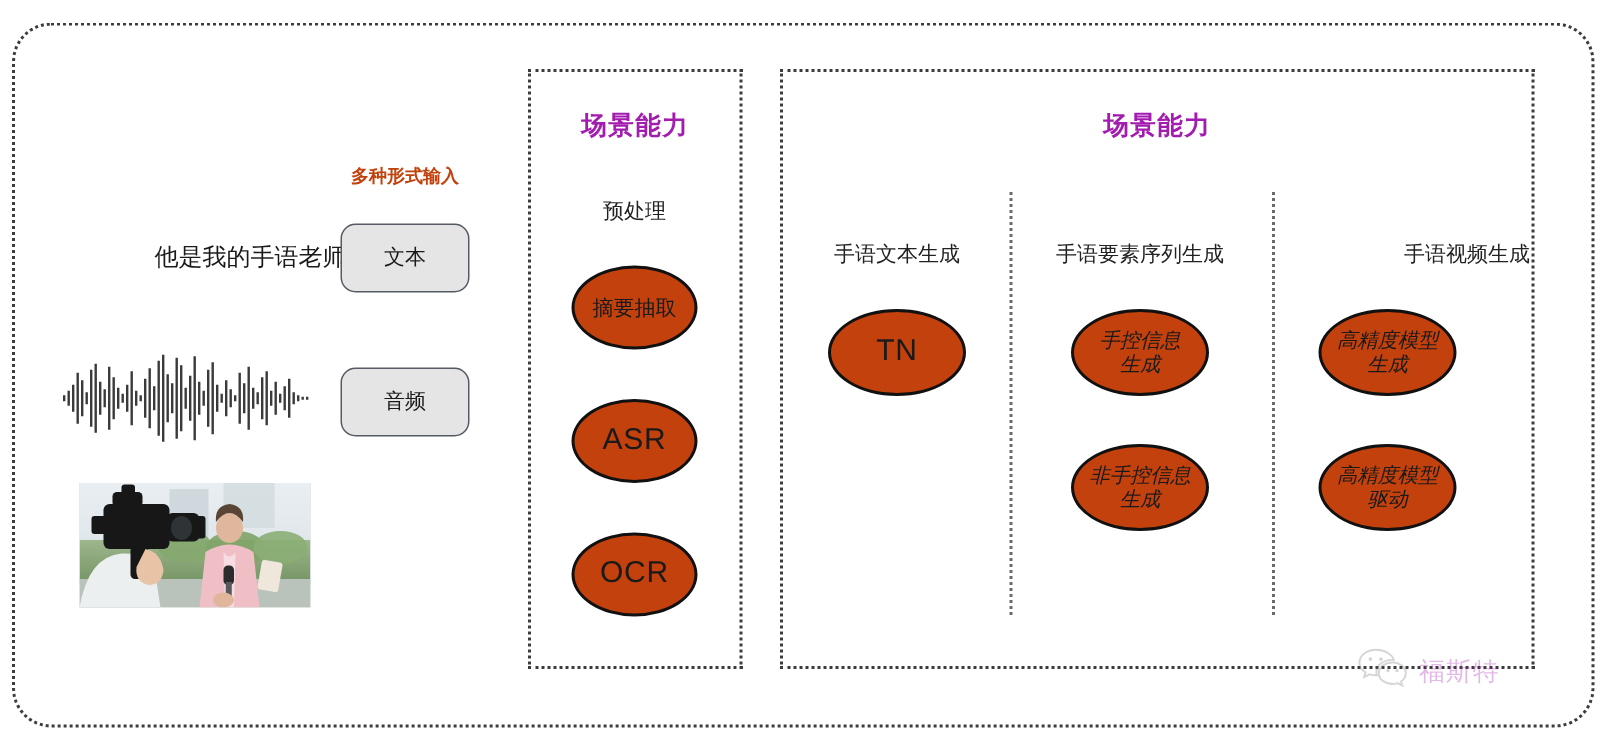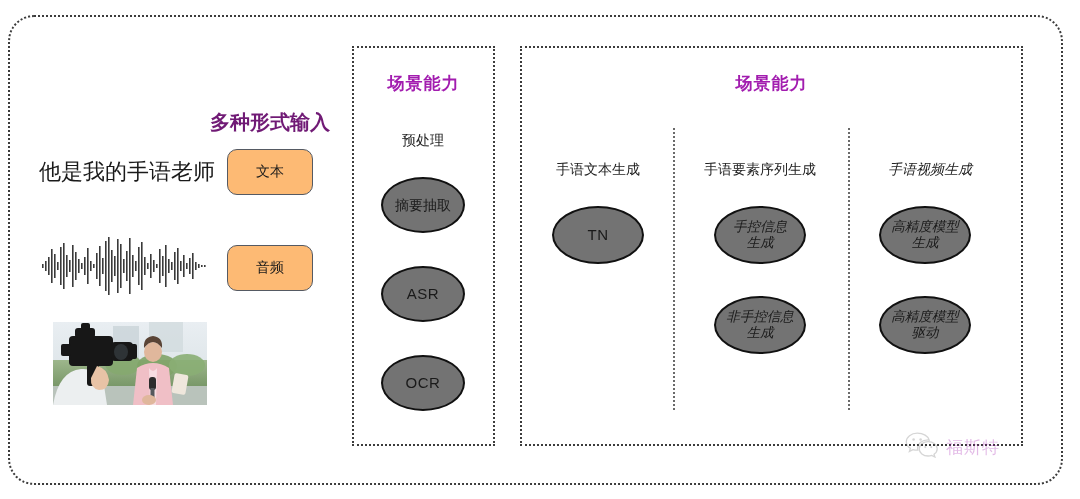--- a/index.html
+++ b/index.html
@@ -82,55 +82,56 @@
     border: 2.4px solid #111111;
     border-radius: 50%;
     box-sizing: border-box;
     display: flex;
     align-items: center;
     justify-content: center;
     text-align: center;
     font-size: 14px;
     line-height: 1.18;
     color: #1a1a1a;
-    background: #737373;
+    background: #c2410c;
     transform: translate(-50%, -50%);
     white-space: pre-line;
     padding: 0 4px;
   }
   .oval.wide { font-size: 13.5px; font-style: italic; }
-  .oval.latin { font-size: 15px; letter-spacing: .5px; }
+  .oval.latin { font-size: 20px; letter-spacing: .5px; }
 
   
   .input-heading {
     position: absolute;
-    font-size: 20px;
+    font-size: 12px;
     font-weight: bold;
-    color: #701a75;
+    color: #c2410c;
     white-space: nowrap;
     transform: translateX(-50%);
   }
   .sample-text {
     position: absolute;
-    font-size: 22px;
+    font-size: 16px;
     color: #1a1a1a;
     white-space: nowrap;
     transform: translate(-50%, -50%);
+    margin-left: 40px;
   }
   .pill {
     position: absolute;
     border: 1.6px solid #555a63;
     border-radius: 10px;
     box-sizing: border-box;
     display: flex;
     align-items: center;
     justify-content: center;
     font-size: 14px;
     color: #1a1a1a;
-    background: #fdba74;
+    background: #e5e5e5;
     transform: translate(-50%, -50%);
     width: 86px;
     height: 46px;
   }
 
   
   .waveform {
     position: absolute;
     transform: translate(-50%, -50%);
   }
@@ -316,21 +317,21 @@
 
 
   <div class="sub-label" style="left:760px; top:161px;font-family:Liberation Serif, serif;">手语要素序列生成</div>
 
   <div class="oval wide" style="left:760px; top:235px; width:92px; height:58px;">手控信息
 生成</div>
 
   <div class="oval wide" style="left:760px; top:325px; width:92px; height:58px;">非手控信息
 生成</div>
 
-  <div class="sub-label" style="left:930px; top:161px;font-style:italic;">手语视频生成</div>
+  <div class="sub-label" style="left:978px; top:161px;">手语视频生成</div>
 
   <div class="oval wide" style="left:925px; top:235px; width:92px; height:58px;">高精度模型
 生成</div>
 
   <div class="oval wide" style="left:925px; top:325px; width:92px; height:58px;">高精度模型
 驱动</div>
 
   <div class="watermark">
     <span>
       <svg width="34" height="26" viewBox="0 0 34 26" xmlns="http://www.w3.org/2000/svg">

